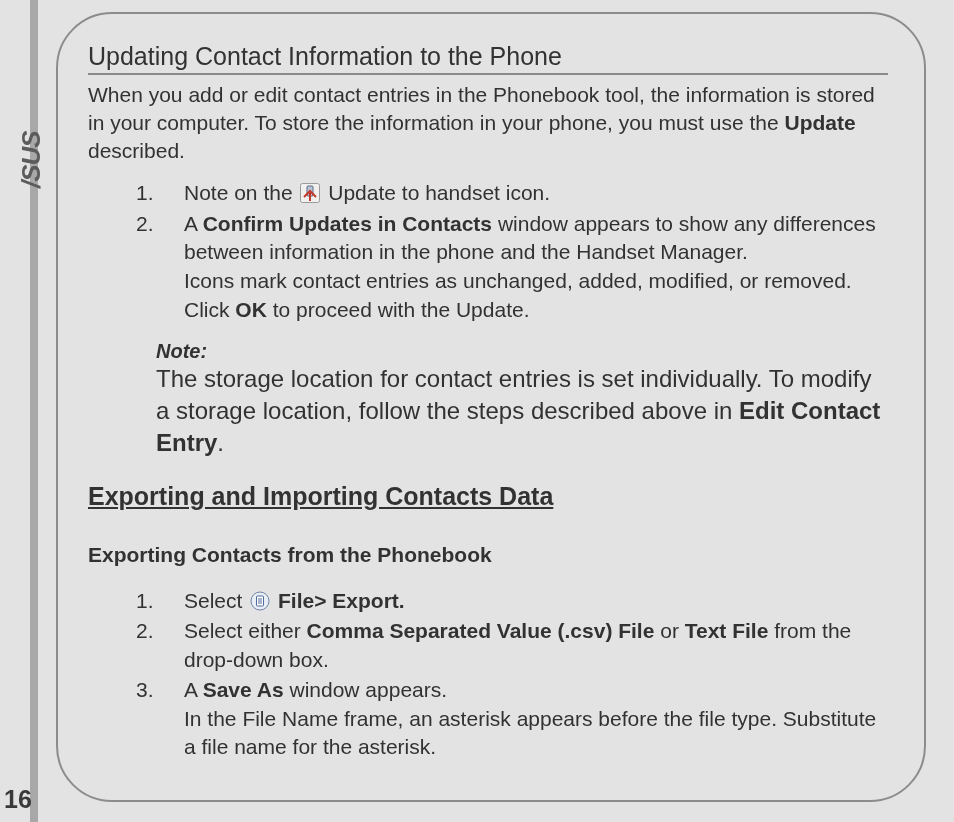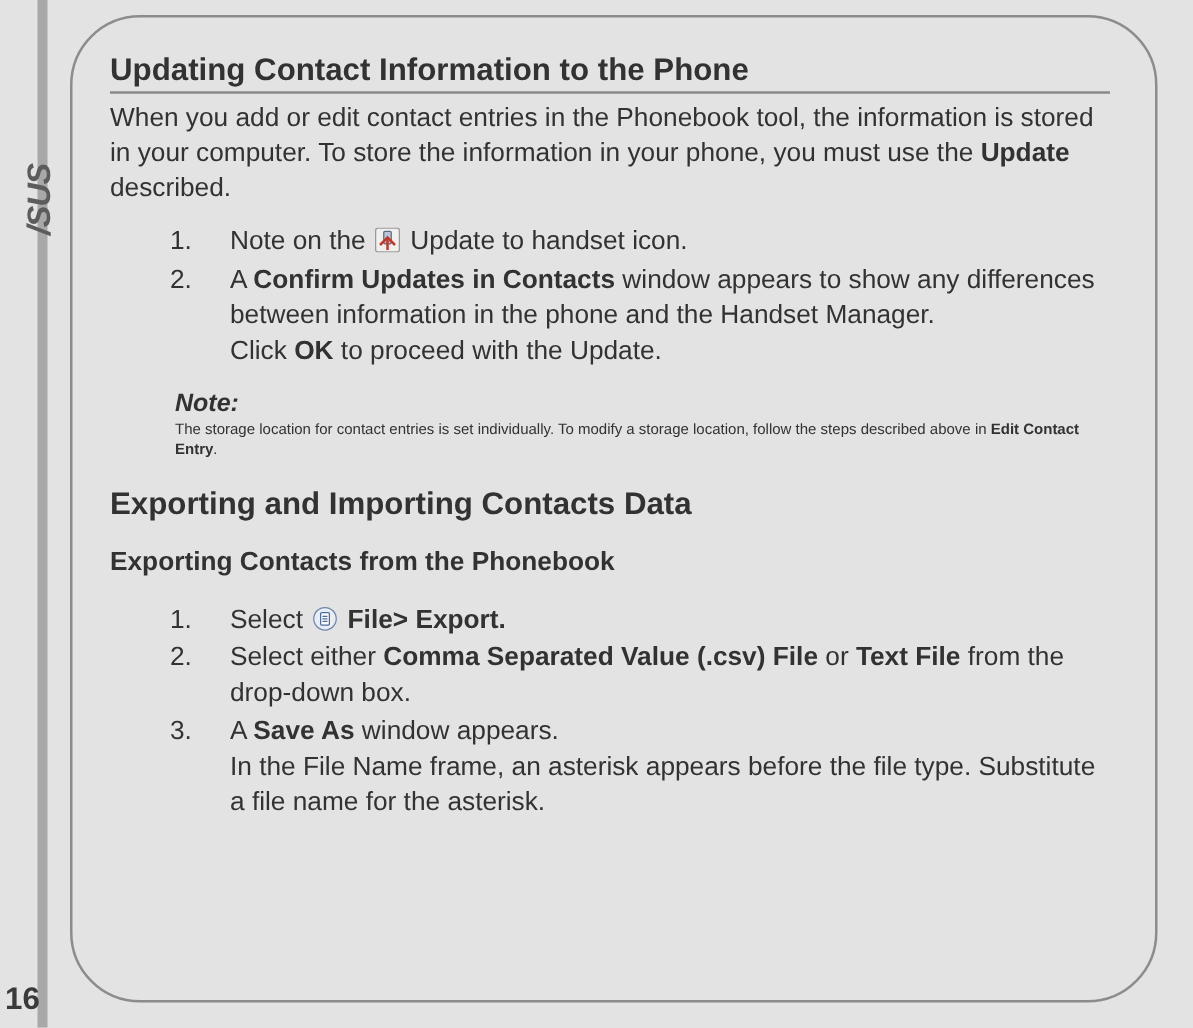--- a/index.html
+++ b/index.html
@@ -43,21 +43,21 @@
     bottom: 20px;
     border: 2px solid #8c8c8c;
     border-radius: 56px;
     background: #e3e3e3;
     padding: 28px 36px 28px 30px;
     color: #323232;
   }
 
   .h1 {
     font-size: 25px;
-    font-weight: 700;
+    font-weight: 400;
     border-bottom: 2px solid #8a8a8a;
     padding-bottom: 2px;
     margin-bottom: 6px;
   }
   .p {
     font-size: 21px;
     line-height: 1.34;
     margin-bottom: 14px;
   }
   .bold { font-weight: 700; }
@@ -78,38 +78,39 @@
 
   .icon {
     display: inline-block;
     width: 20px;
     height: 20px;
     vertical-align: -3px;
     margin: 0 2px;
   }
 
   .note {
-    margin-left: 52px;
+    margin-left: 68px;
     margin-bottom: 22px;
     max-width: 760px;
   }
   .note-label {
     font-style: italic;
     font-weight: 700;
     font-size: 20px;
   }
   .note-body {
-    font-size: 12px;
+    font-size: 24px;
     line-height: 1.34;
   }
 
   .h2 {
     font-size: 25px;
     font-weight: 700;
-    margin-bottom: 20px;
+    margin-bottom: 32px;
+    text-decoration: underline;
   }
   .h3 {
     font-size: 21px;
     font-weight: 700;
     margin-bottom: 20px;
   }
 </style>
 </head>
 <body>
 
@@ -141,20 +142,21 @@
         </span>
         <span> Update to handset icon.</span>
       </span>
     </li>
     <li>
       <span class="num">2.</span>
       <span class="body">
         <span class="sub">
           <span>A </span><span class="bold">Confirm Updates in Contacts</span><span> window appears to show any differences between information in the phone and the Handset Manager.</span>
         </span>
+        <span class="sub">Icons mark contact entries as unchanged, added, modified, or removed.</span>
         <span class="sub">
           <span>Click </span><span class="bold">OK</span><span> to proceed with the Update.</span>
         </span>
       </span>
     </li>
   </ol>
 
   <div class="note">
     <div class="note-label">Note:</div>
     <div class="note-body">

